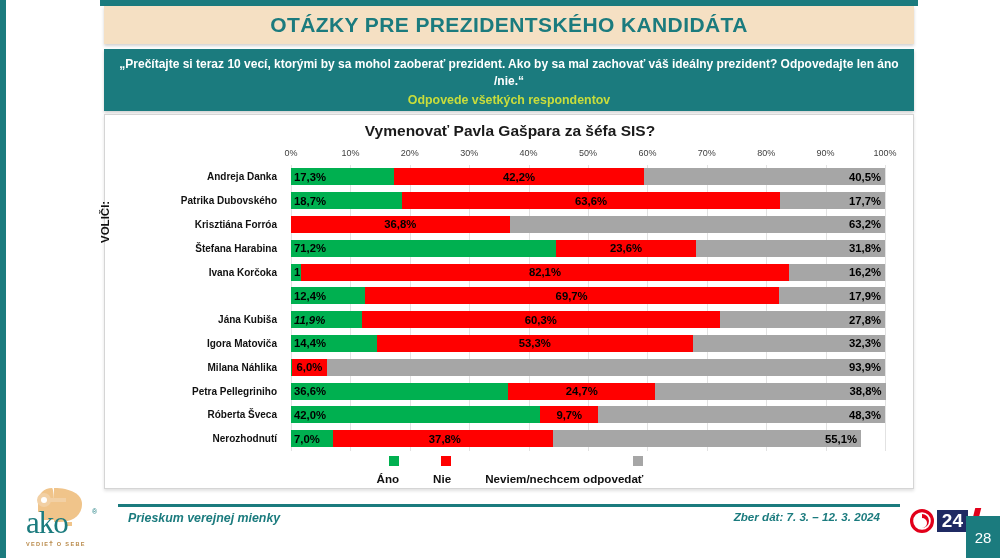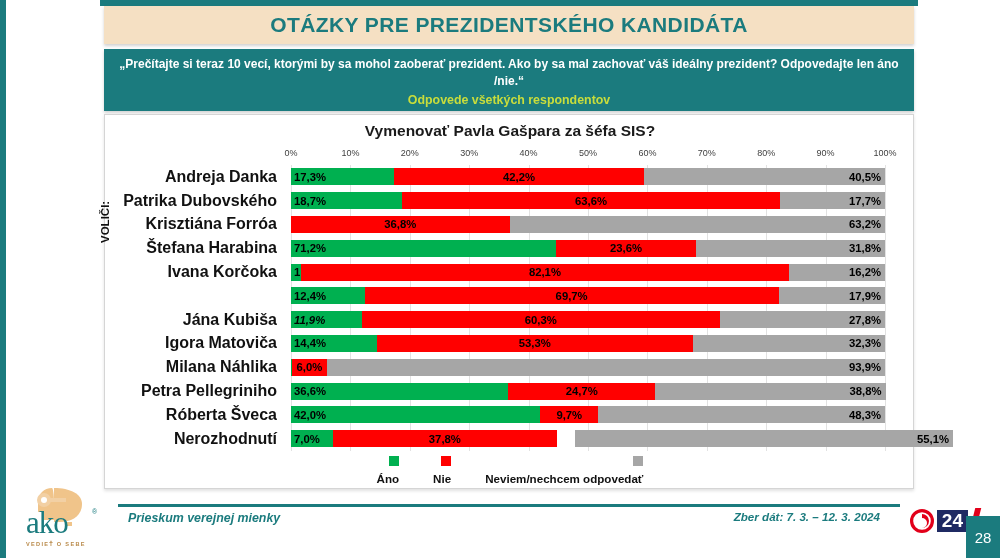--- a/index.html
+++ b/index.html
@@ -84,21 +84,21 @@
     position: absolute; top: 0; width: 1px; height: 286px;
     background: #e2e2e2;
   }
   .row {
     position: absolute; left: 0; width: 810px; height: 23.8px;
     display: flex; align-items: center;
   }
   .row .cat {
     position: absolute; left: 0; width: 180px;
     text-align: right; padding-right: 8px;
-    font-size: 16px; font-weight: bold; color: #111;
+    font-size: 10px; font-weight: bold; color: #111;
     white-space: nowrap;
   }
   .bar-track {
     position: absolute; left: 186px; width: 594px; height: 17px;
     top: 3.4px;
   }
   .seg {
     position: absolute; top: 0; height: 17px;
     display: flex; align-items: center;
   }
@@ -383,21 +383,21 @@
         </div>
         <div class="row" style="top: 261.8px;">
           <div class="cat">Nerozhodnutí</div>
           <div class="bar-track">
             <div class="seg ano" style="left: 0px; width: 41.58px;">
               <span class="lbl">7,0%</span>
             </div>
             <div class="seg nie" style="left: 41.58px; width: 224.532px;">
               <span class="lbl">37,8%</span>
             </div>
-            <div class="seg nev" style="left: 284px; width: 378px;">
+            <div class="seg nev" style="left: 262px; width: 308px;">
               <span class="lbl">55,1%</span>
             </div>
           </div>
         </div>
       </div>
     <div class="legend" id="legend">
         <div class="item">
           <span class="sw" style="background: rgb(0, 176, 80);"></span>
           <span class="tx">Áno</span>
         </div>

